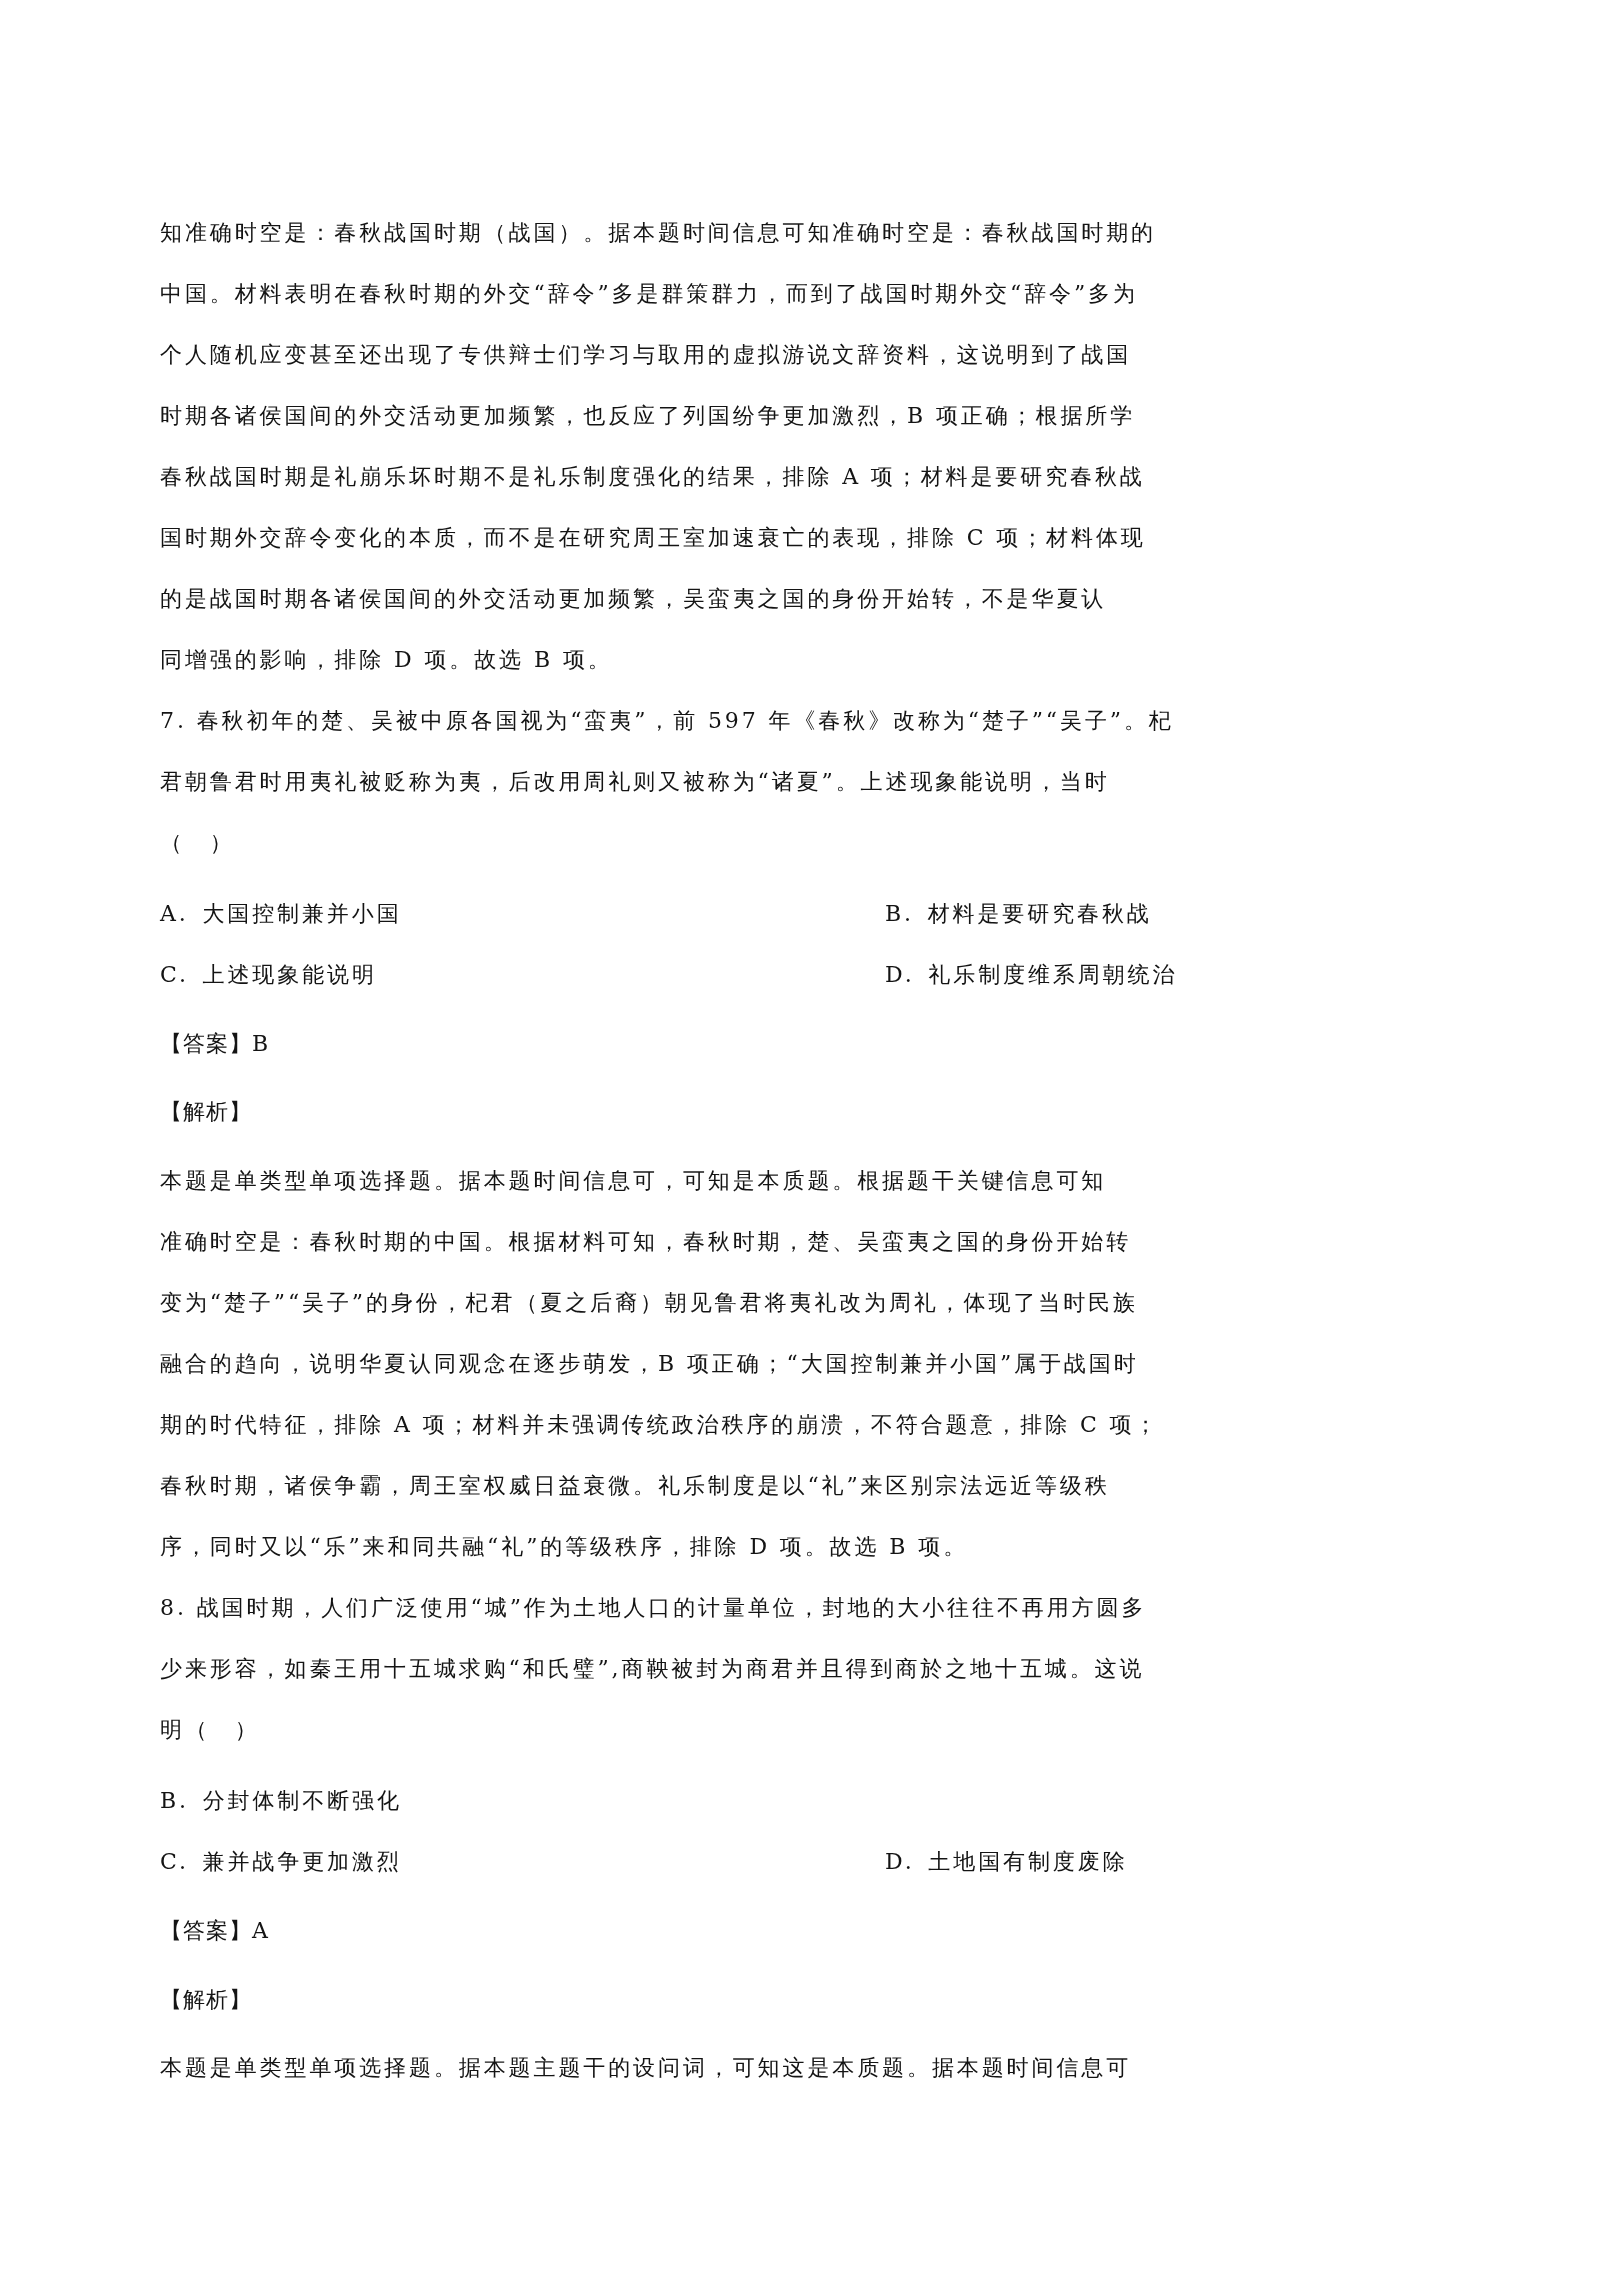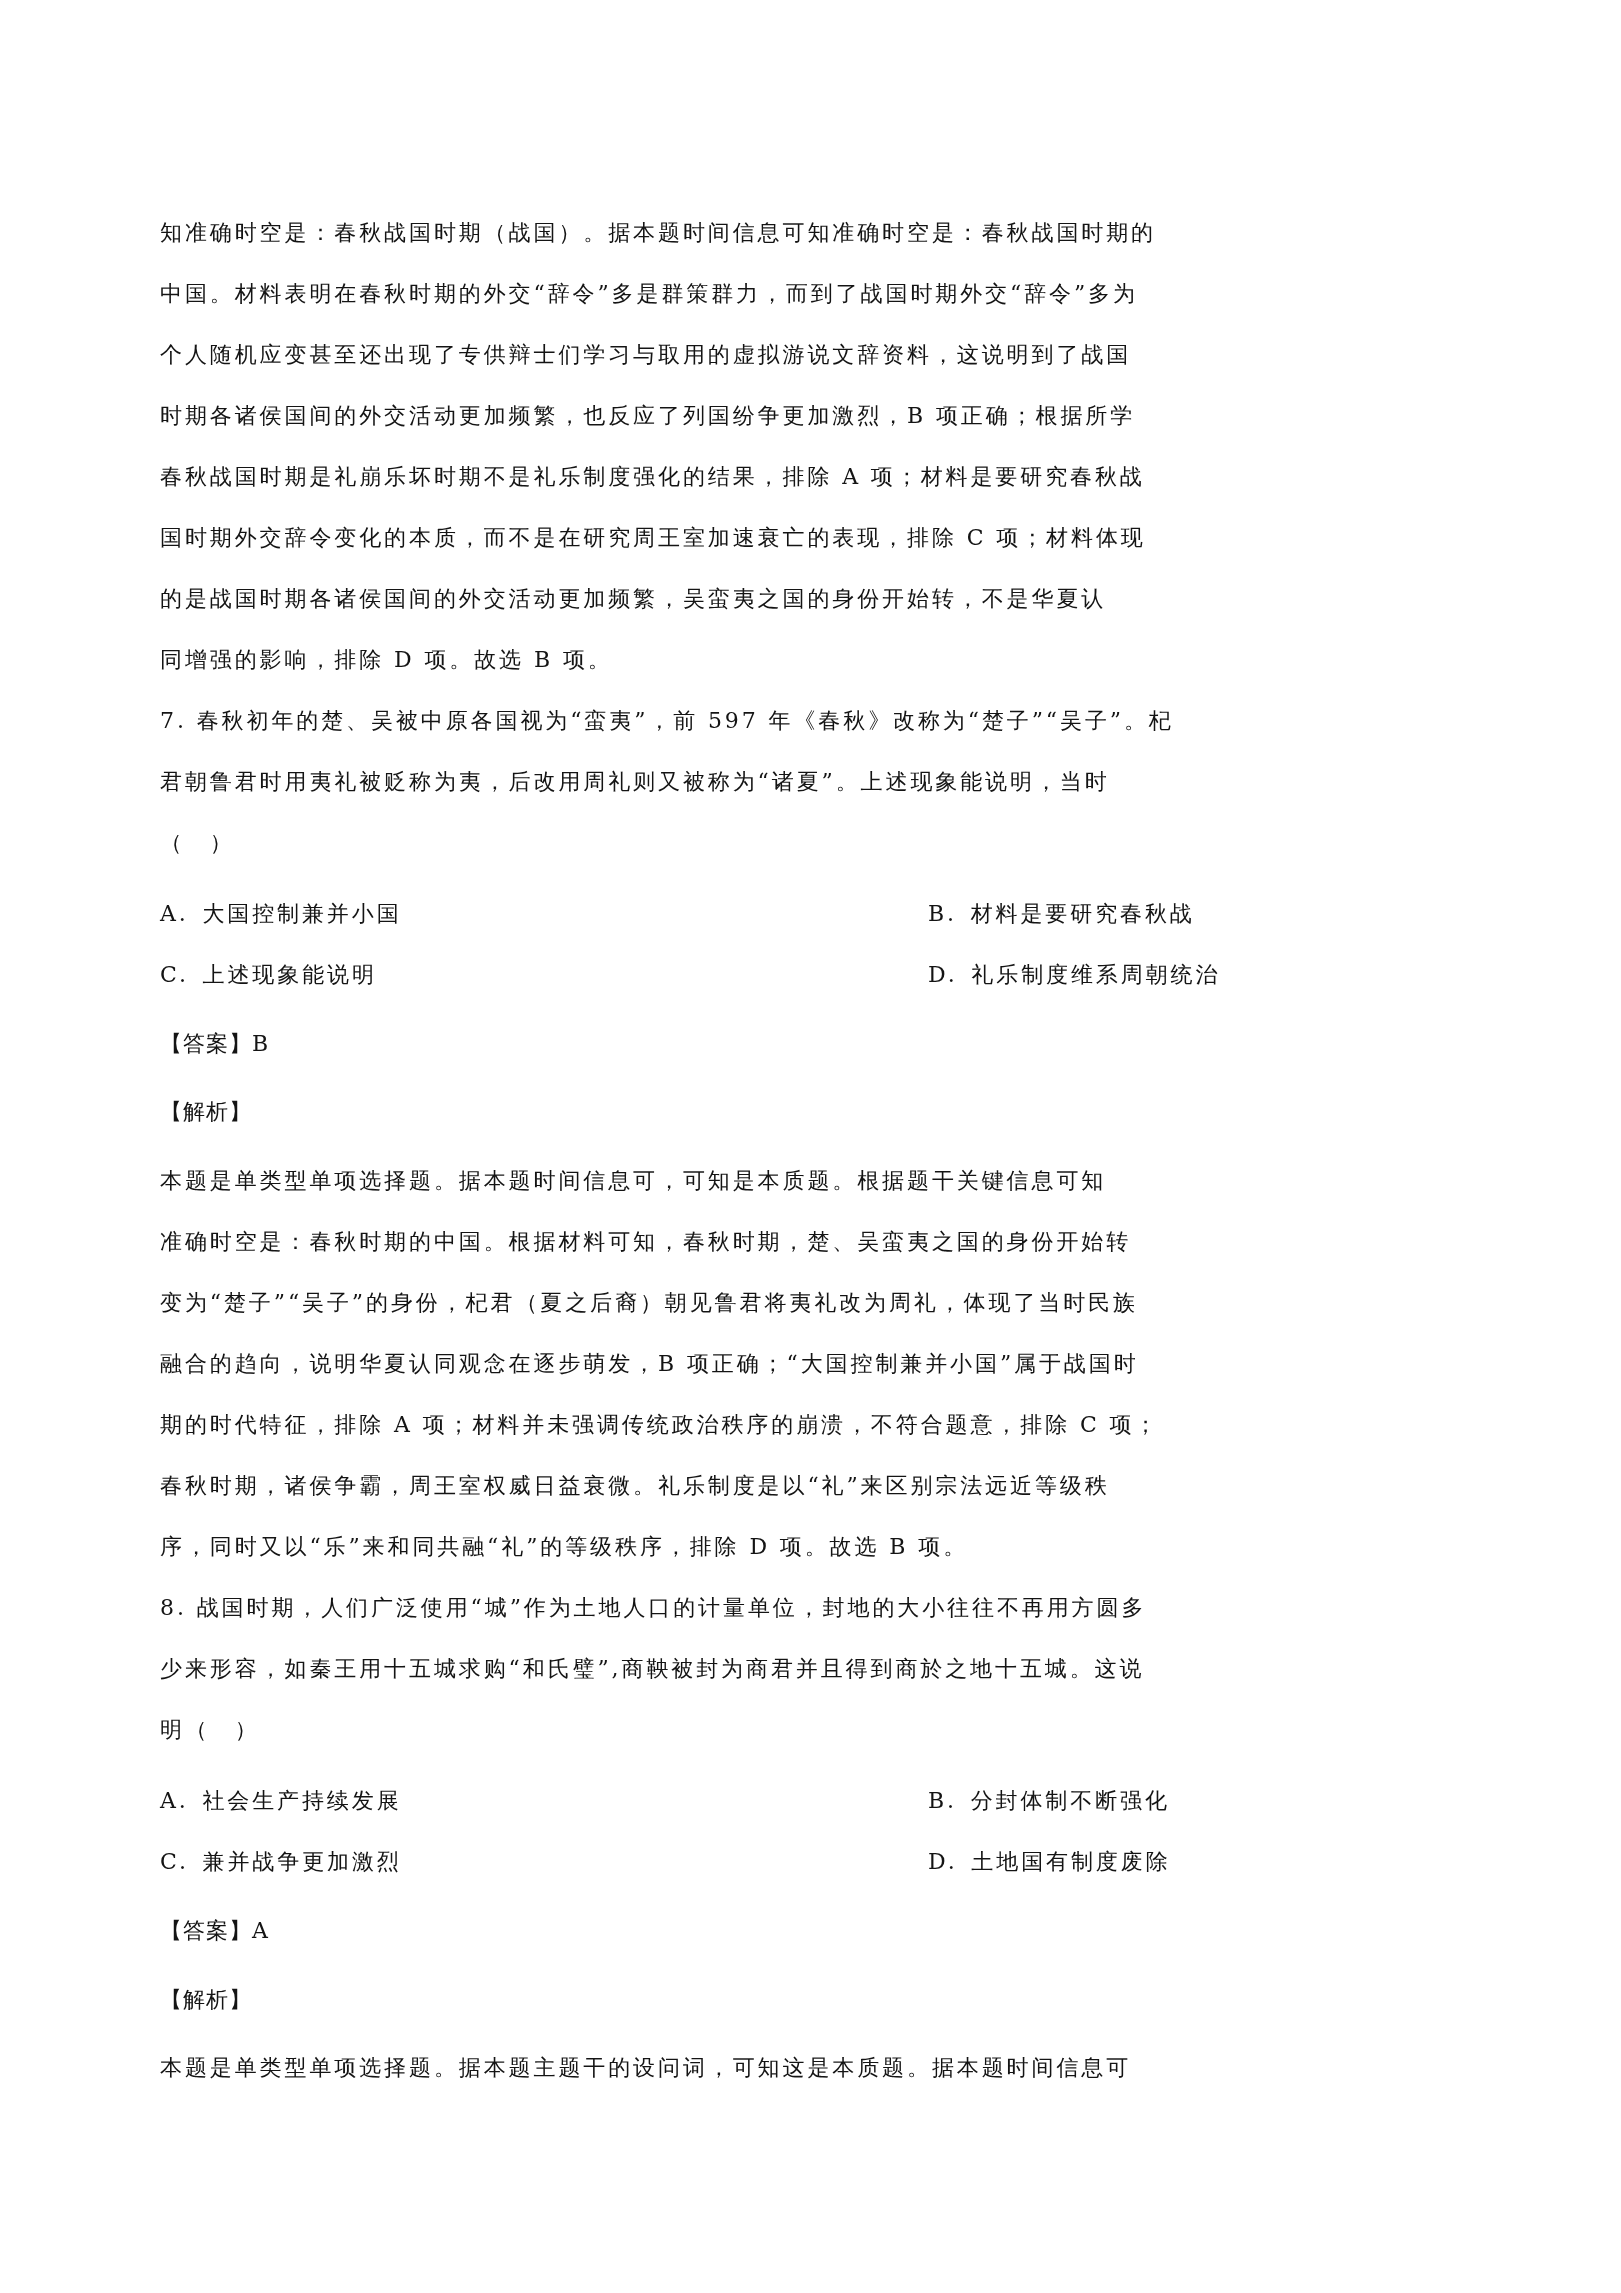--- a/index.html
+++ b/index.html
@@ -26,21 +26,20 @@
   }
   .line {
     white-space: nowrap;
   }
   .options {
     margin-top: 9.8px;
   }
   .opt-row {
     display: grid;
     grid-template-columns: 725px 1fr;
-    gap: 43px;
   }
   .opt {
     white-space: nowrap;
   }
   .opt-label {
     display: inline-block;
     margin-right: 13.7px;
   }
   .answer-line {
     margin-top: 7.8px;
@@ -118,23 +117,20 @@
 
   <div class="para">
     <div class="line">8. 战国时期，人们广泛使用“城”作为土地人口的计量单位，封地的大小往往不再用方圆多</div>
     <div class="line">少来形容，如秦王用十五城求购“和氏璧”,商鞅被封为商君并且得到商於之地十五城。这说</div>
     <div class="line">明（　）</div>
   </div>
 
   <div class="options">
     <div class="opt-row">
       <div class="opt">
-        <span class="opt-label">A.</span><span class="opt-text">社会生产持续发展</span>
-      </div>
-      <div class="opt">
         <span class="opt-label">B.</span><span class="opt-text">分封体制不断强化</span>
       </div>
     </div>
     <div class="opt-row">
       <div class="opt">
         <span class="opt-label">C.</span><span class="opt-text">兼并战争更加激烈</span>
       </div>
       <div class="opt">
         <span class="opt-label">D.</span><span class="opt-text">土地国有制度废除</span>
       </div>

